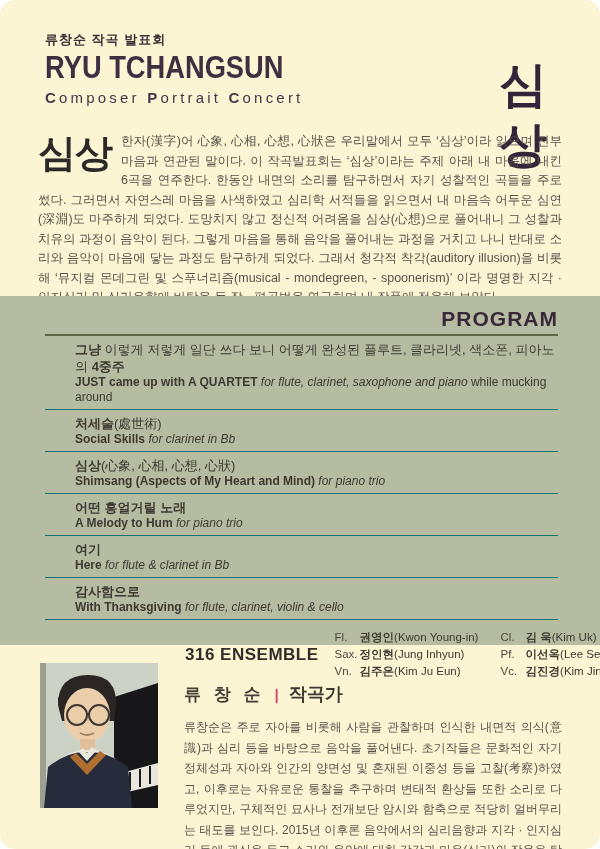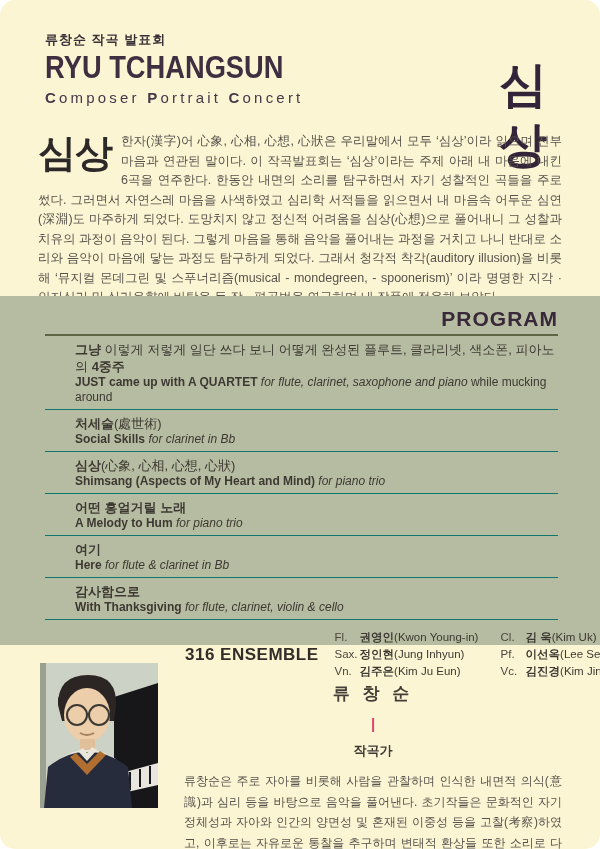--- a/index.html
+++ b/index.html
@@ -44,24 +44,24 @@
   .members { display:grid; grid-template-columns:160px auto; column-gap:6px; row-gap:1px;
              font-size:11.5px; color:#3d3932; line-height:16px; }
   .member { white-space:nowrap; }
   .abbr { display:inline-block; width:25px; color:#4b463f; }
   .mname { font-weight:bold; }
 
   
   .bio { position:absolute; left:40px; top:663px; width:522px; }
   .photo { position:absolute; left:0; top:0; width:118px; height:145px; background:#cdd2c6; overflow:hidden; }
   .bio-content { margin-left:144px; }
-  .bio-header { display:flex; align-items:center; gap:10px; margin-top:19px;flex-direction:column; }
+  .bio-header { display:flex; align-items:center; gap:10px; margin-top:19px; }
   .bio-name { font-size:17px; font-weight:800; letter-spacing:4px; color:#443e37; }
   .bio-sep { color:#e83c6e; font-weight:bold; font-size:15px; }
-  .bio-role { font-size:13px; font-weight:bold; color:#3d3932; }
+  .bio-role { font-size:18px; font-weight:bold; color:#3d3932; }
   .bio-text { margin-top:11px; font-size:12px; line-height:20.5px; color:#57524b; text-align:justify; width:378px; }
 </style>
 </head>
 <body>
 
 <div class="page">
 
   <div class="header">
     <div class="small-title">류창순 작곡 발표회</div>
     <div class="main-title">RYU TCHANGSUN</div>

